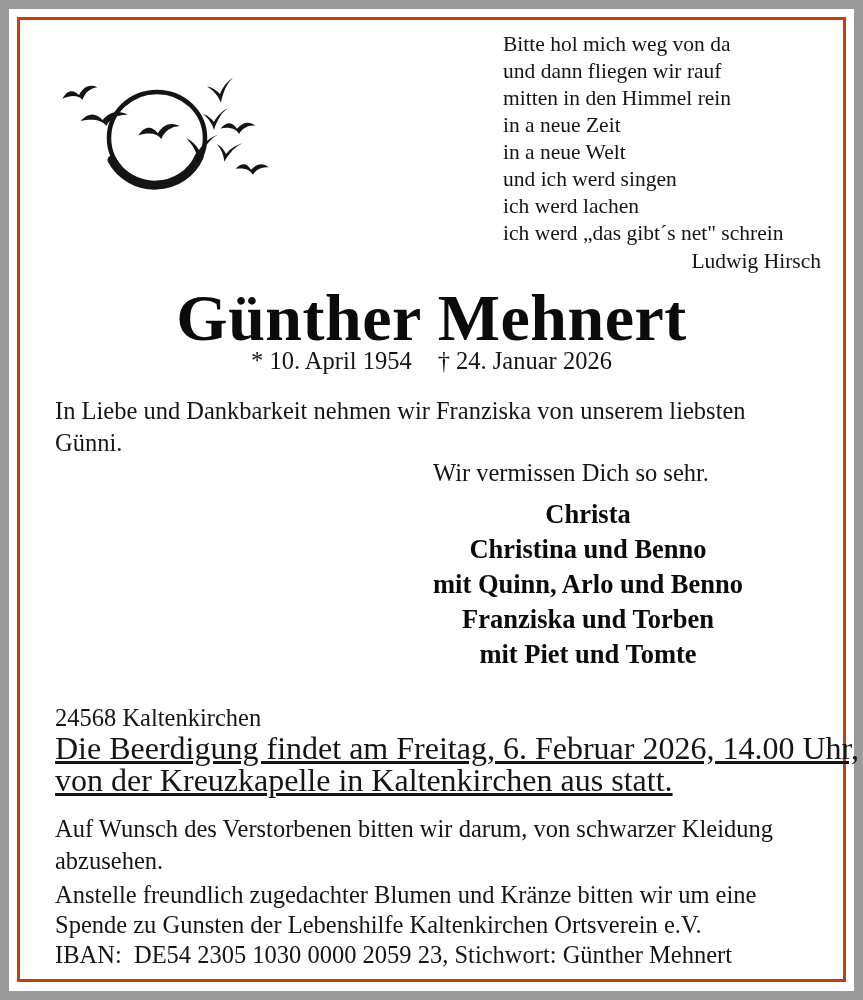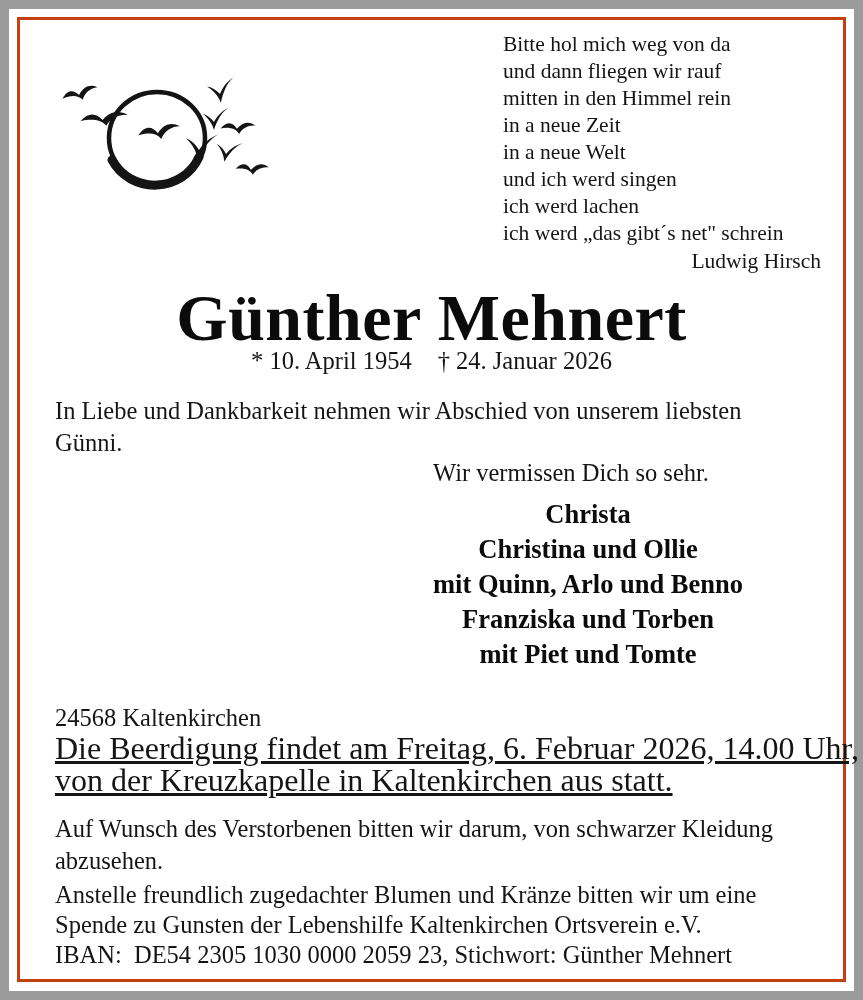--- a/index.html
+++ b/index.html
@@ -120,29 +120,29 @@
       <div class="line">ich werd „das gibt´s net" schrein</div>
       <div class="line poem-attribution">Ludwig Hirsch</div>
     </div>
 
     <div class="abs deceased-name">Günther Mehnert</div>
     <div class="abs dates">
       <span class="birth">* 10. April 1954</span><span class="death">† 24. Januar 2026</span>
     </div>
 
     <div class="abs intro">
-      <div class="line">In Liebe und Dankbarkeit nehmen wir Abschied von unserem liebsten</div>
+      <div class="line">In Liebe und Dankbarkeit nehmen wir Franziska von unserem liebsten</div>
       <div class="line">Günni.</div>
     </div>
 
     <div class="abs farewell line">Wir vermissen Dich so sehr.</div>
 
     <div class="abs mourners">
       <div class="line">Christa</div>
-      <div class="line">Christina und Ollie</div>
+      <div class="line">Christina und Benno</div>
       <div class="line">mit Quinn, Arlo und Benno</div>
       <div class="line">Franziska und Torben</div>
       <div class="line">mit Piet und Tomte</div>
     </div>
 
     <div class="abs city line">24568 Kaltenkirchen</div>
 
     <div class="abs funeral">
       <div class="line">Die Beerdigung findet am Freitag, 6. Februar 2026, 14.00 Uhr,</div>
       <div class="line">von der Kreuzkapelle in Kaltenkirchen aus statt.</div>

